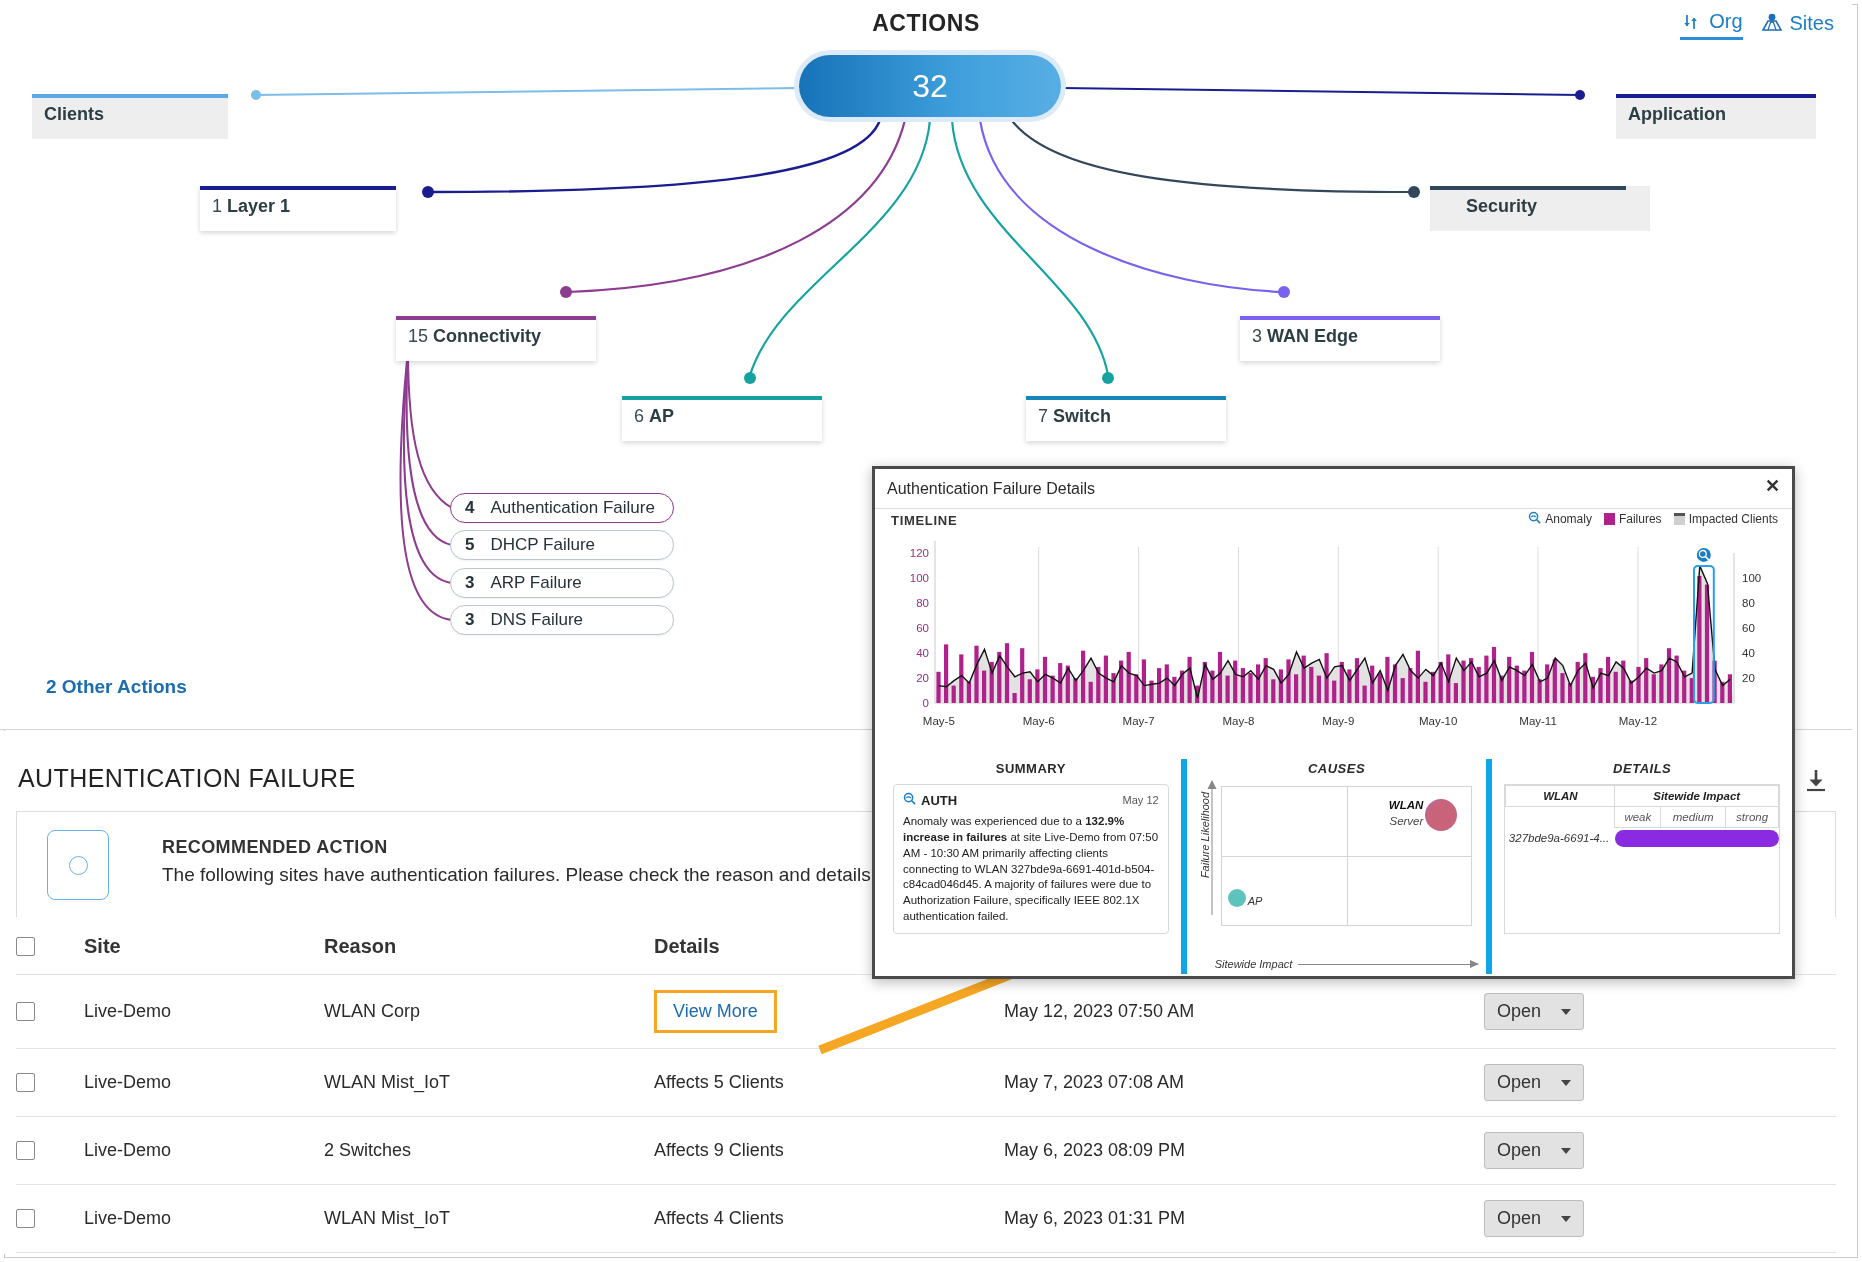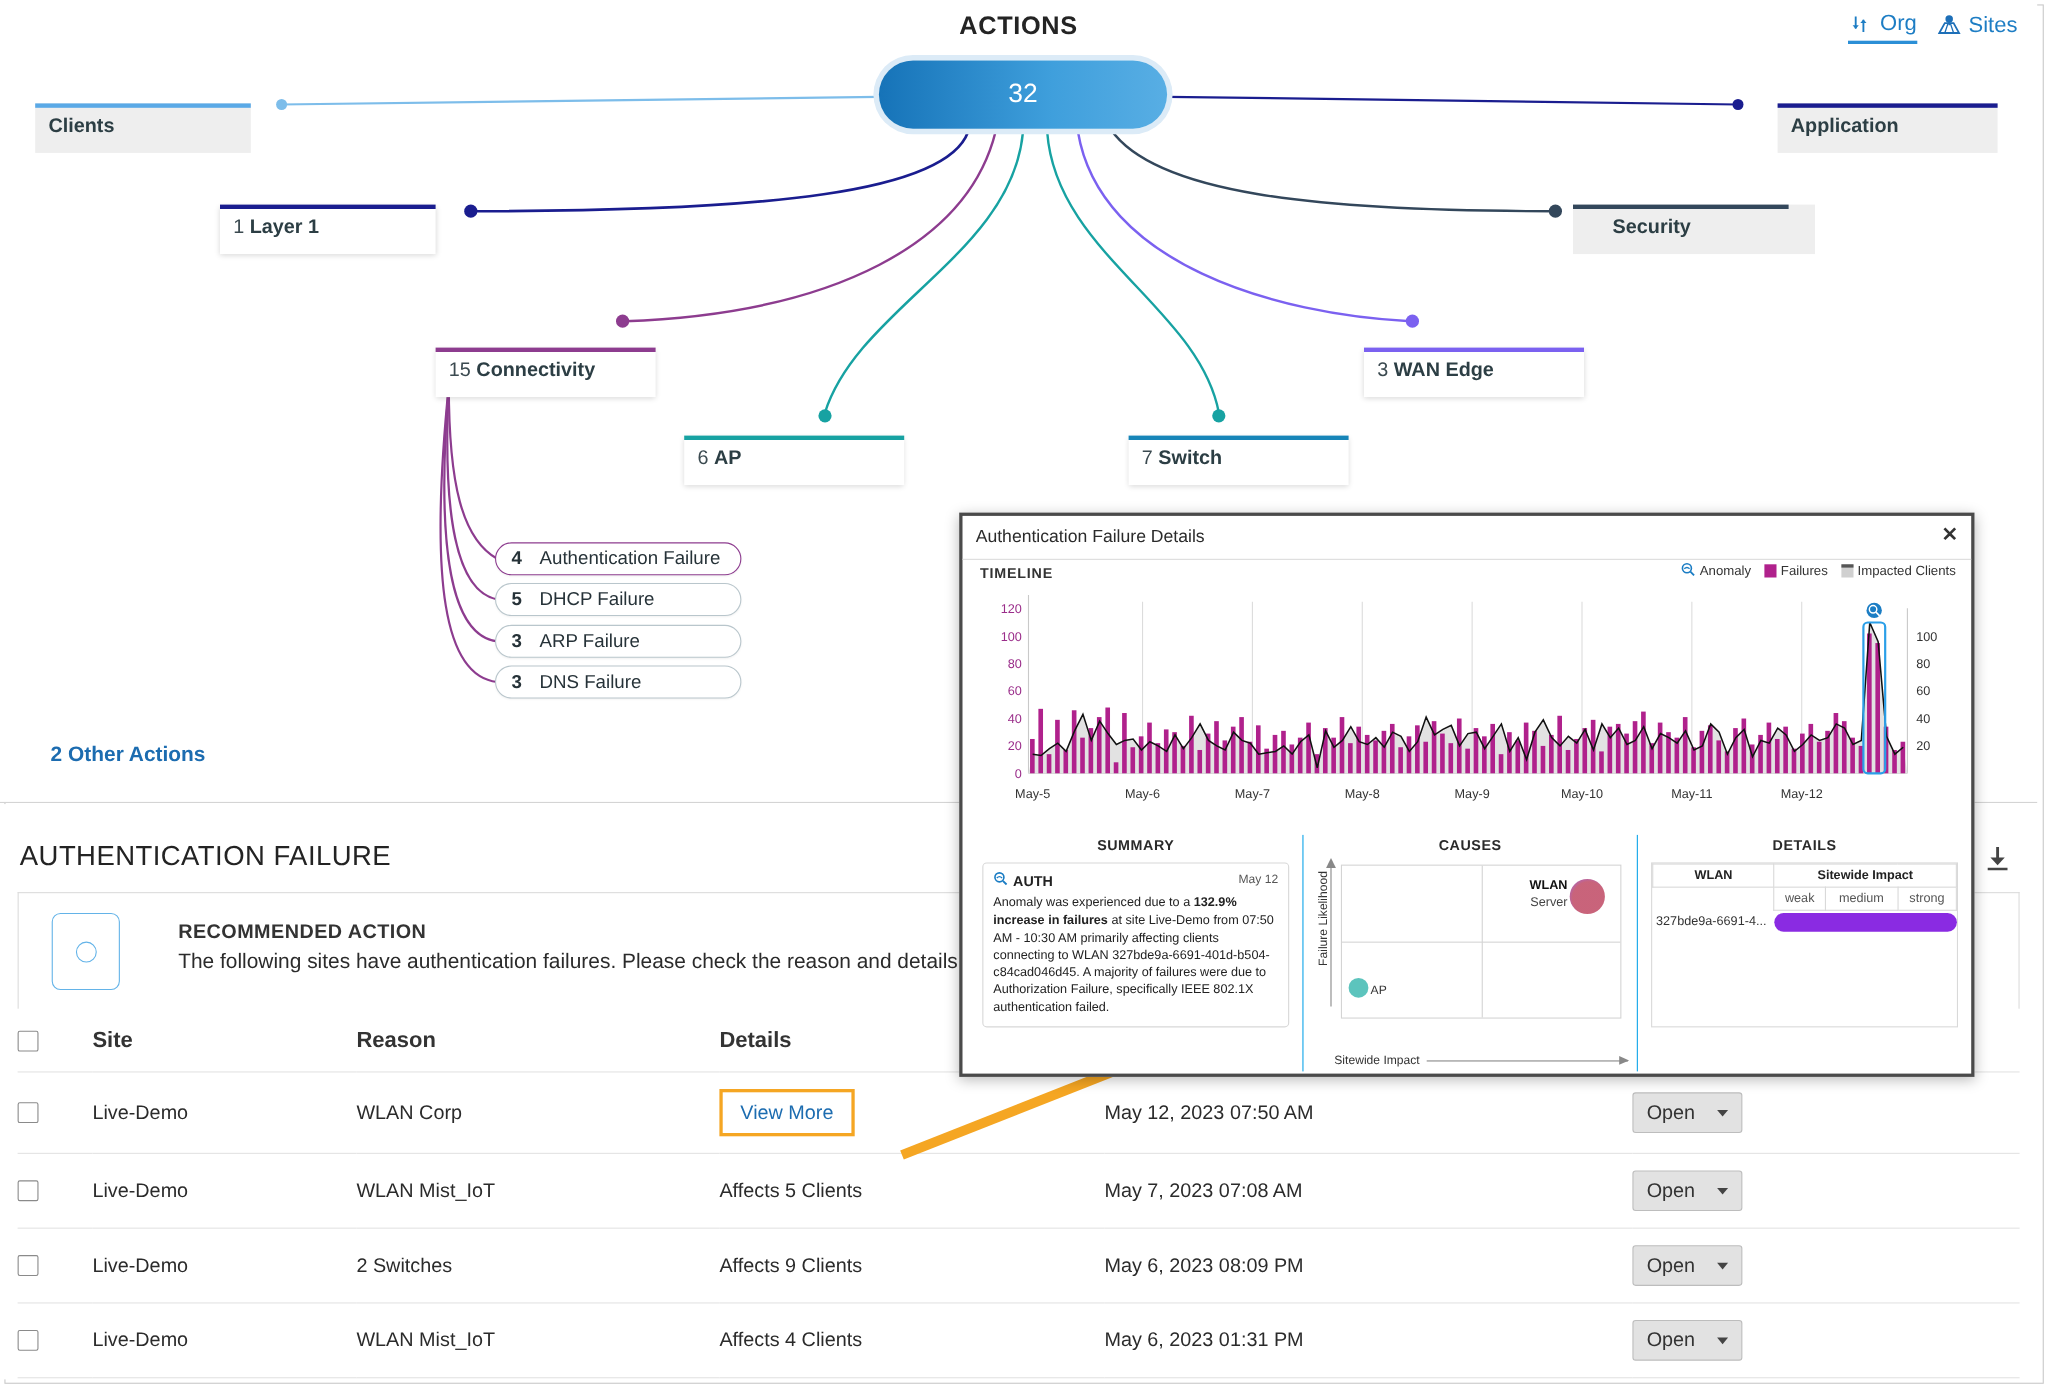--- a/index.html
+++ b/index.html
@@ -33,21 +33,21 @@
   .os-item .lbl{ font-size:20px; color:#1d7dc4; }
   .os-item.active{ border-bottom:3px solid #2b8fd6; }
   .os-icon{ width:22px; height:22px; display:block; }
 
   .hub{
     position:absolute; left:799px; top:55px; width:262px; height:62px;
     border-radius:31px;
     background:linear-gradient(90deg,#1673b8 0%,#3f9fdc 60%,#58aee4 100%);
     box-shadow:0 0 0 5px #dcebf7;
     display:flex; align-items:center; justify-content:center;
-    color:#fff; font-size:24px; font-weight:500;
+    color:#fff; font-size:32px; font-weight:500;
   }
 
   svg.tree{ position:absolute; left:0; top:0; width:1852px; height:730px; pointer-events:none;}
 
   .node{
     position:absolute; background:#fff;
     box-shadow:0 2px 5px rgba(0,0,0,.17);
     padding:10px 12px 14px 12px;
     font-size:18px; color:#2c3e44;
   }
@@ -131,21 +131,21 @@
   .pop-title{ font-size:16px; color:#2a2a2a;}
   .pop-close{ position:absolute; right:12px; top:6px; font-size:18px; color:#333; cursor:pointer; font-weight:bold;}
   .tl-label{ position:absolute; left:16px; top:44px; font-size:13px; font-weight:bold; letter-spacing:.7px; color:#333;}
   .legend{ position:absolute; right:14px; top:42px; display:flex; align-items:center; gap:5px; font-size:12px; color:#333;}
   .legend .sw{ width:11px; height:12px; display:inline-block; }
   .legend .grp{ display:flex; align-items:center; gap:4px; margin-left:7px;}
 
   .chartbox{ position:absolute; left:14px; top:62px; width:895px; height:208px; }
   .panels{ position:absolute; left:6px; top:290px; width:911px; height:215px; display:flex; }
   .panel{ flex:1; position:relative; padding:0 6px; }
-  .panel + .panel{ border-left:1px solid #0ea5e9; }
+  .panel + .panel{ border-left:6px solid #0ea5e9;font-style:italic; }
   .panel-h{ text-align:center; font-size:13px; font-weight:bold; letter-spacing:.5px; color:#2a2a2a; margin-top:2px;}
   .sum-card{
     margin:8px 6px 0 6px; border:1px solid #d8d8d8; border-radius:4px; padding:7px 9px;
     font-size:11.5px; line-height:1.38; color:#222; background:#fff; height:150px;
   }
   .sum-top{ display:flex; justify-content:space-between; align-items:center; margin-bottom:4px;}
   .sum-auth{ display:flex; align-items:center; gap:5px; font-size:13px; font-weight:bold;}
   .sum-date{ font-size:11px; color:#555;}
   .causes-plot{ position:relative; margin:10px 8px 0 28px; height:140px; border:1px solid #d4d4d4;}
   .causes-plot .vmid{ position:absolute; left:50%; top:0; bottom:0; border-left:1px solid #d4d4d4;}

